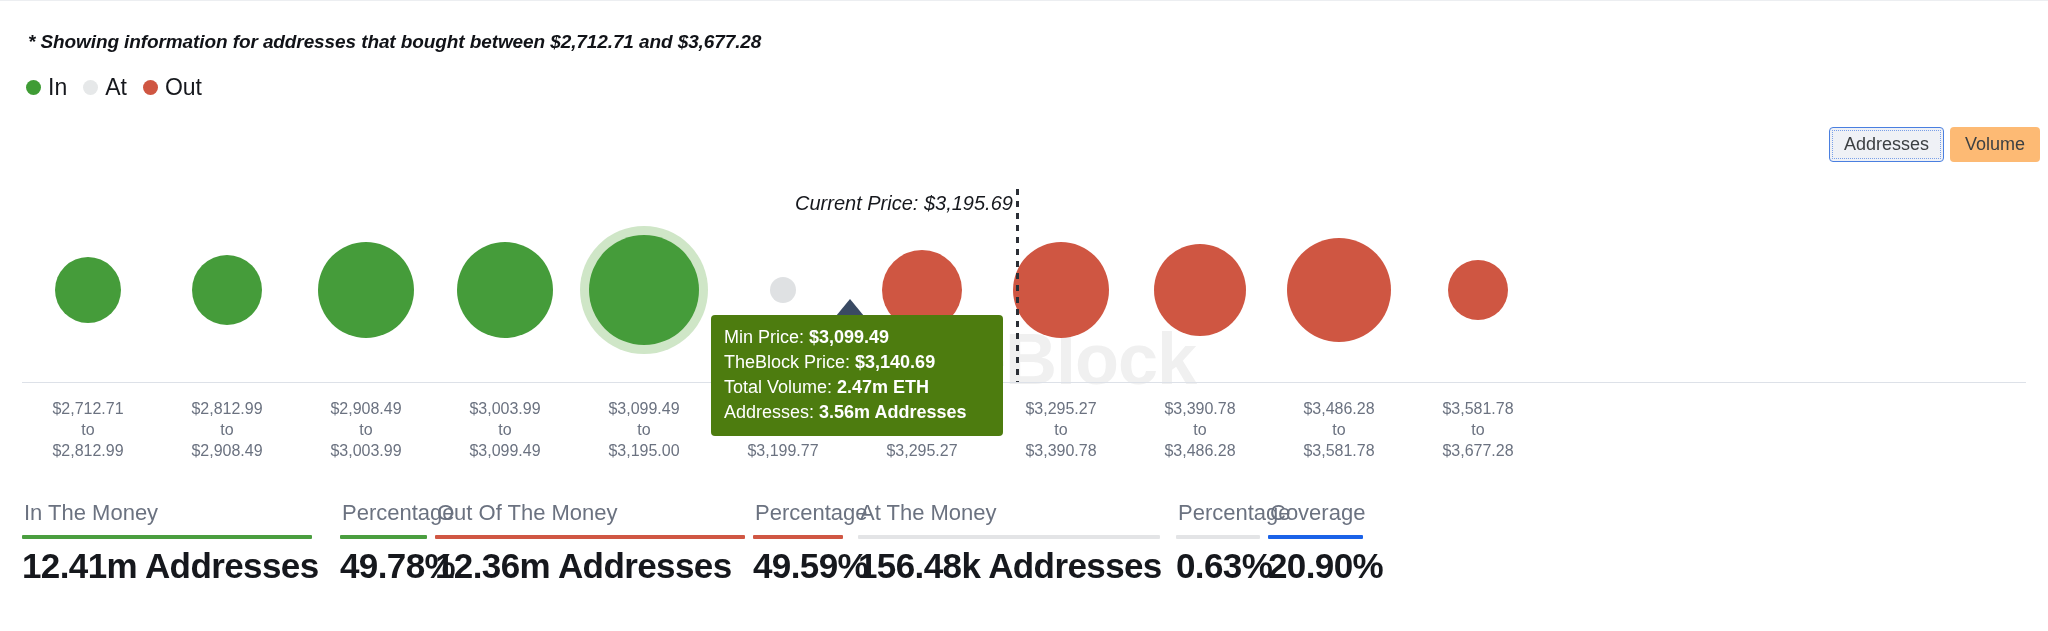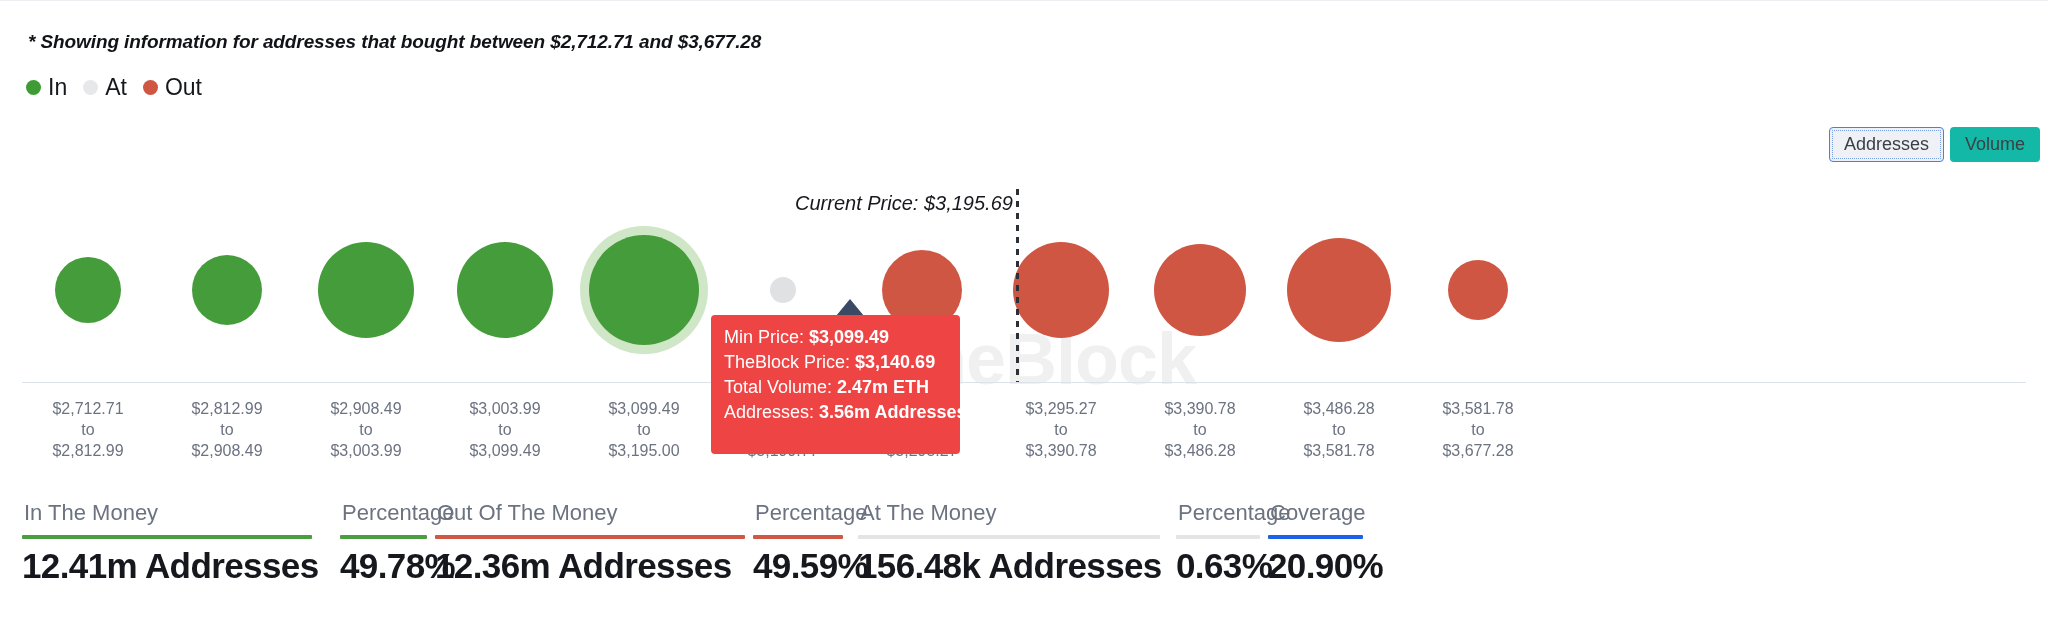--- a/index.html
+++ b/index.html
@@ -29,21 +29,21 @@
   .legend-dot { width: 15px; height: 15px; border-radius: 50%; margin-right: 7px; }
   .legend-label { font-size: 23px; color: #16181d; }
 
   .toggle-group {
     position: absolute; right: 8px; top: 127px;
     display: flex; align-items: stretch; gap: 6px; padding-left: 19px;
   }
   .toggle-btn {
     font-family: "Liberation Sans", sans-serif;
     font-size: 18px; color: #3c4043;
-    background: #14b8a6; border: 1px solid transparent;
+    background: #fdba74; border: 1px solid transparent;
     border-radius: 4px; padding: 7px 14px 8px 14px;
     line-height: 1; cursor: pointer; white-space: nowrap;
   }
   .toggle-btn.active {
     background: #eff1f6;
     border: 1px solid #4a7fe0;
     outline: 1px dotted #7aa0e8;
     outline-offset: -4px;
     color: #3c4043;
   }
@@ -79,22 +79,22 @@
     background: #dde1e8;
   }
   .xtick {
     position: absolute; top: 398px;
     font-size: 16px; color: #6b7280; text-align: center;
     line-height: 21px; width: 180px;
   }
 
   .tooltip {
     position: absolute; left: 711px; top: 315px;
-    width: 249px; background: #ef4444; border-radius: 4px;
-    padding: 10px 13px 29px 13px;
+    width: 292px; background: #4d7c0f; border-radius: 4px;
+    padding: 10px 13px 11px 13px;
     font-size: 18px; color: #ffffff; line-height: 25px;
   }
   .tooltip-arrow {
     position: absolute; left: 836px; top: 299px;
     width: 0; height: 0;
     border-left: 14px solid transparent;
     border-right: 14px solid transparent;
     border-bottom: 17px solid #3a4a63;
   }
   .tt-row { white-space: nowrap; }

